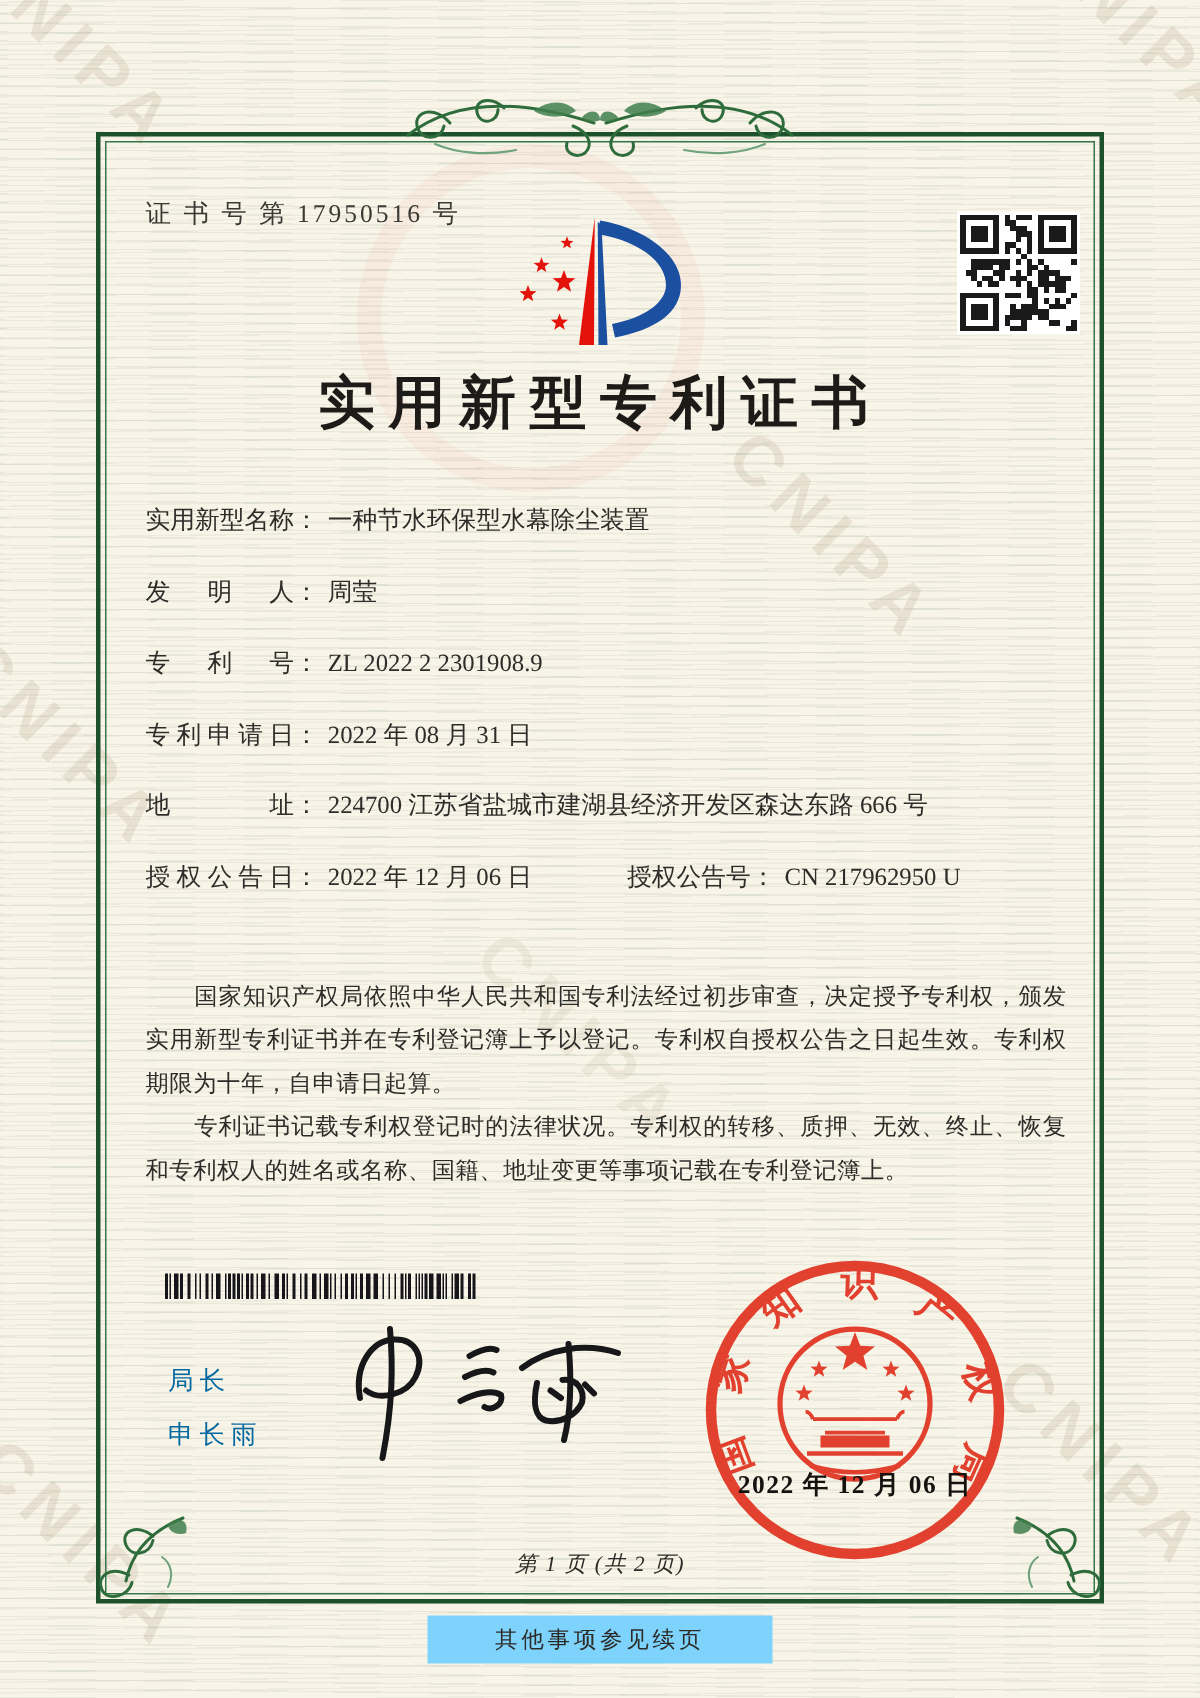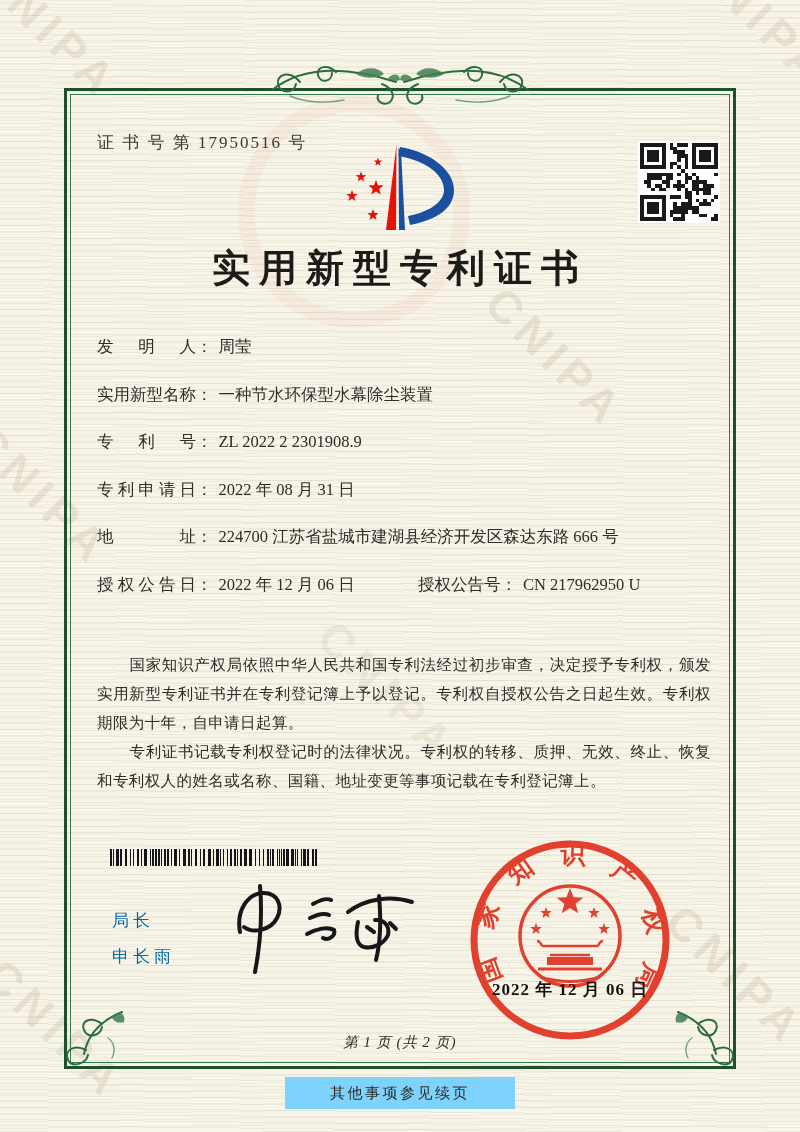--- a/index.html
+++ b/index.html
@@ -327,24 +327,24 @@
     <rect x="10" y="20" width="1" height="1" fill="#1a1a1a"></rect>
     <rect x="11" y="20" width="1" height="1" fill="#1a1a1a"></rect>
     <rect x="19" y="20" width="1" height="1" fill="#1a1a1a"></rect>
     <rect x="20" y="20" width="1" height="1" fill="#1a1a1a"></rect>
   </svg>
 
 <div class="title">实用新型专利证书</div>
 
 <div class="fields">
   <div class="frow">
+    <span class="flabel">实用新型名称</span><span>：</span><span class="fvalue">一种节水环保型水幕除尘装置</span>
+  </div>
+  <div class="frow">
     <span class="flabel">发明人</span><span>：</span><span class="fvalue">周莹</span>
-  </div>
-  <div class="frow">
-    <span class="flabel">实用新型名称</span><span>：</span><span class="fvalue">一种节水环保型水幕除尘装置</span>
   </div>
   <div class="frow">
     <span class="flabel">专利号</span><span>：</span><span class="fvalue">ZL 2022 2 2301908.9</span>
   </div>
   <div class="frow">
     <span class="flabel">专利申请日</span><span>：</span><span class="fvalue">2022 年 08 月 31 日</span>
   </div>
   <div class="frow">
     <span class="flabel">地址</span><span>：</span><span class="fvalue">224700 江苏省盐城市建湖县经济开发区森达东路 666 号</span>
   </div>

